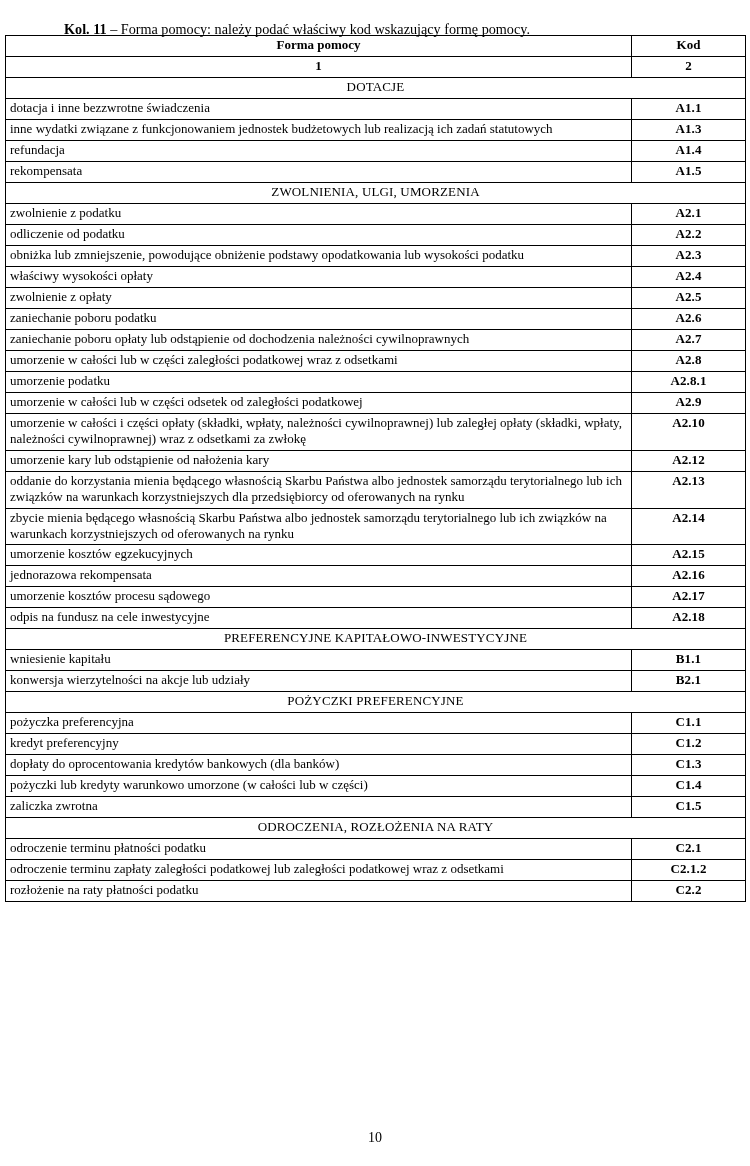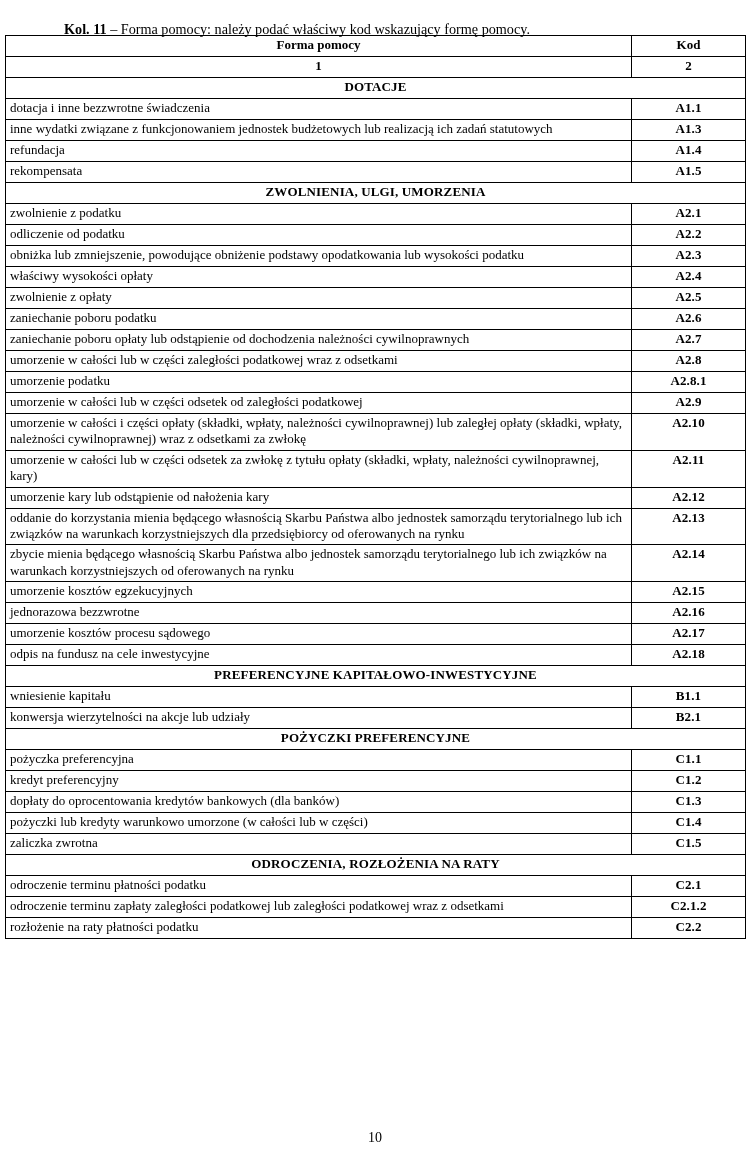--- a/index.html
+++ b/index.html
@@ -60,21 +60,21 @@
     text-align: center;
     font-weight: bold;
     letter-spacing: 0.1px;
   }
   td.colhead {
     text-align: center;
     font-weight: bold;
   }
   td.section {
     text-align: center;
-    font-weight: bold;
+    font-weight: normal;
     letter-spacing: 0.15px;
   }
   .pageno {
     position: absolute;
     left: 0;
     top: 1130px;
     width: 750px;
     text-align: center;
     font-size: 14px;
   }
@@ -162,41 +162,37 @@
         </tr>
         <tr>
           <td class="desc">umorzenie w całości lub w części odsetek od zaległości podatkowej</td>
           <td class="code">A2.9</td>
         </tr>
         <tr>
           <td class="desc">umorzenie w całości i części opłaty (składki, wpłaty, należności cywilnoprawnej) lub zaległej opłaty (składki, wpłaty, należności cywilnoprawnej) wraz z odsetkami za zwłokę</td>
           <td class="code">A2.10</td>
         </tr>
         <tr>
-          <td class="desc">umorzenie w całości lub w części odsetek za zwłokę z tytułu opłaty (składki, wpłaty, należności cywilnoprawnej, kary)</td>
-          <td class="code">A2.11</td>
-        </tr>
-        <tr>
           <td class="desc">umorzenie kary lub odstąpienie od nałożenia kary</td>
           <td class="code">A2.12</td>
         </tr>
         <tr>
           <td class="desc">oddanie do korzystania mienia będącego własnością Skarbu Państwa albo jednostek samorządu terytorialnego lub ich związków na warunkach korzystniejszych dla przedsiębiorcy od oferowanych na rynku</td>
           <td class="code">A2.13</td>
         </tr>
         <tr>
           <td class="desc">zbycie mienia będącego własnością Skarbu Państwa albo jednostek samorządu terytorialnego lub ich związków na warunkach korzystniejszych od oferowanych na rynku</td>
           <td class="code">A2.14</td>
         </tr>
         <tr>
           <td class="desc">umorzenie kosztów egzekucyjnych</td>
           <td class="code">A2.15</td>
         </tr>
         <tr>
-          <td class="desc">jednorazowa bezzwrotne</td>
+          <td class="desc">jednorazowa rekompensata</td>
           <td class="code">A2.16</td>
         </tr>
         <tr>
           <td class="desc">umorzenie kosztów procesu sądowego</td>
           <td class="code">A2.17</td>
         </tr>
         <tr>
           <td class="desc">odpis na fundusz na cele inwestycyjne</td>
           <td class="code">A2.18</td>
         </tr>

